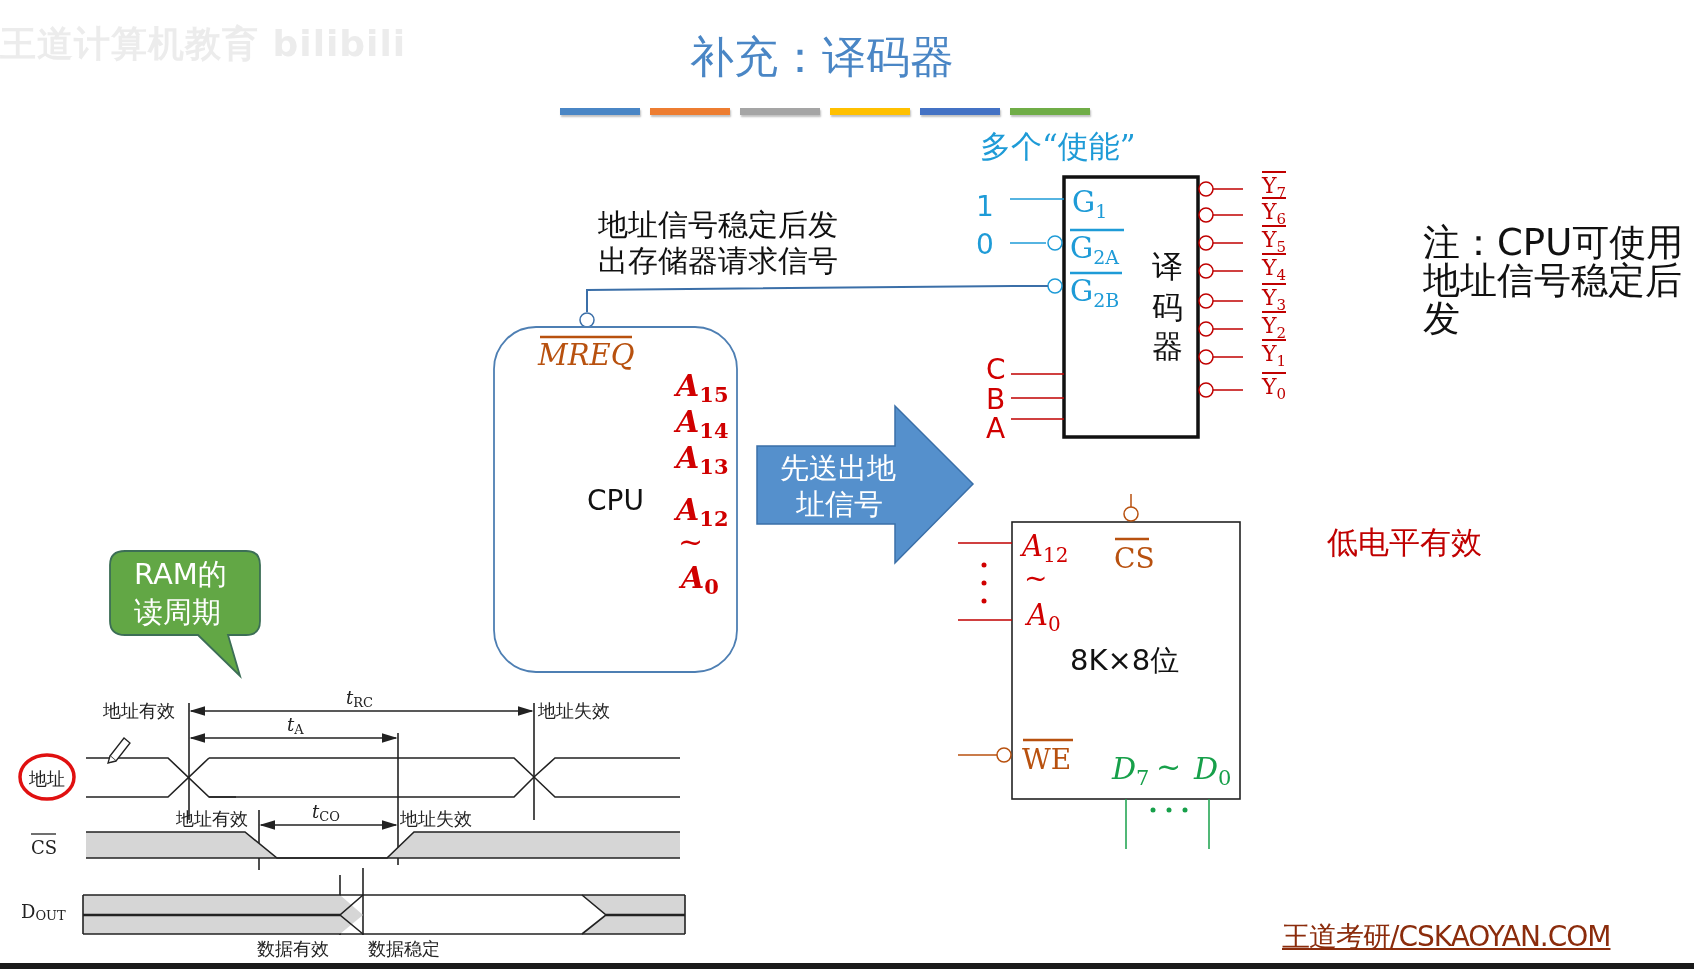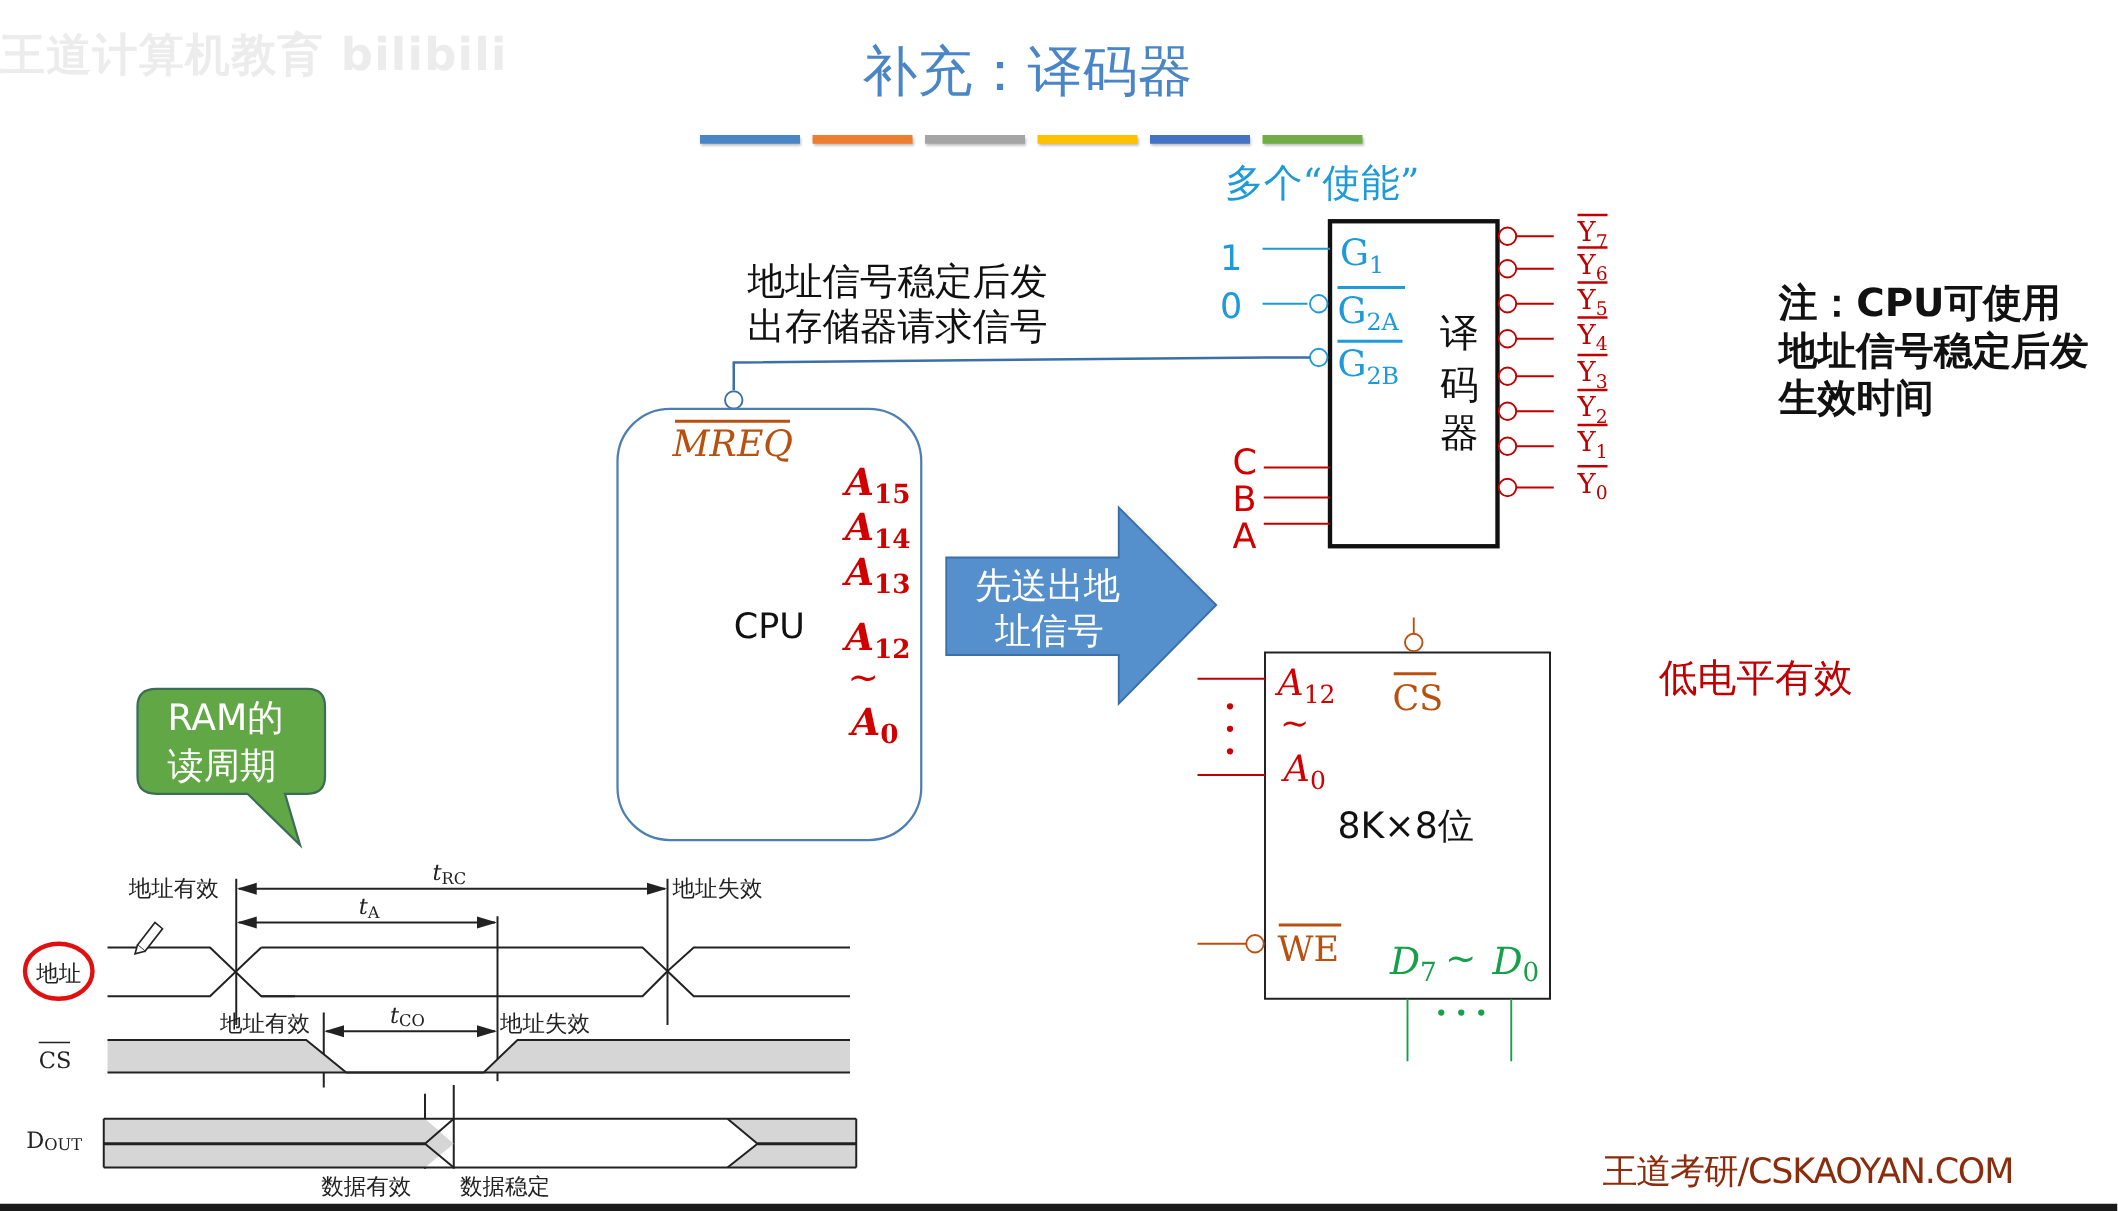--- a/index.html
+++ b/index.html
@@ -3,23 +3,23 @@
 <meta charset="utf-8">
 <style>
   html,body{margin:0;padding:0;background:#ffffff;}
   body{width:1694px;height:969px;position:relative;overflow:hidden;font-family:"DejaVu Sans",sans-serif;}
   .abs{position:absolute;}
   .watermark{left:0;top:20px;font-size:36px;color:#ececec;letter-spacing:1px;font-weight:bold;white-space:nowrap;}
   .title{left:0;width:1644px;top:28px;text-align:center;font-family:Liberation Serif, serif;font-size:44px;color:#4a86c5;}
   .bars{left:560px;top:108px;display:flex;gap:10px;}
   .bars span{display:block;width:80px;height:7px;box-shadow:1px 2px 2px rgba(0,0,0,.25);}
   svg#diagram{position:absolute;left:0;top:0;}
-  .note{left:1423px;top:224px;font-size:31px;line-height:38px;color:#111;font-weight:bold;}
+  .note{left:1423px;top:224px;font-size:37px;line-height:38px;color:#111;}
   .lowlvl{left:1327px;top:522px;font-size:31px;color:#c00000;font-family:"DejaVu Serif",serif;text-align:center;}
-  .brand{left:1282px;top:918px;font-size:28px;color:#8b2c0c;letter-spacing:-1px;}
+  .brand{left:1282px;top:918px;font-size:28px;color:#8b2c0c;letter-spacing:-1px;text-decoration:underline;}
   .bottombar{left:0;top:963px;width:1694px;height:6px;background:#1a1a1a;}
   .callout-text{fill:#ffffff;font-size:29px;}
 </style>
 </head>
 <body>
 
 <div class="abs watermark">王道计算机教育 bilibili</div>
 <div class="abs title">补充：译码器</div>
 <div class="abs bars" id="bars">
     <span style="background: rgb(74, 134, 197);"></span>
@@ -244,17 +244,16 @@
   <ellipse cx="47" cy="777" rx="27" ry="22" fill="none" stroke="#e01010" stroke-width="3.5"></ellipse>
   <g stroke="#222" stroke-width="1.3" fill="#fff">
     <path d="M110,756 L124,738 L130,743 L116,761 Z"></path>
     <path d="M110,756 L108,763 L116,761"></path>
   </g>
 </svg>
 
 <div class="abs note">
   <div>注：CPU可使用</div>
   <div>地址信号稳定后发</div>
-  <div>生效时间</div>
 </div>
 <div class="abs lowlvl">低电平有效</div>
 <div class="abs brand">王道考研/CSKAOYAN.COM</div>
 <div class="abs bottombar"></div>
 
 </body></html>

